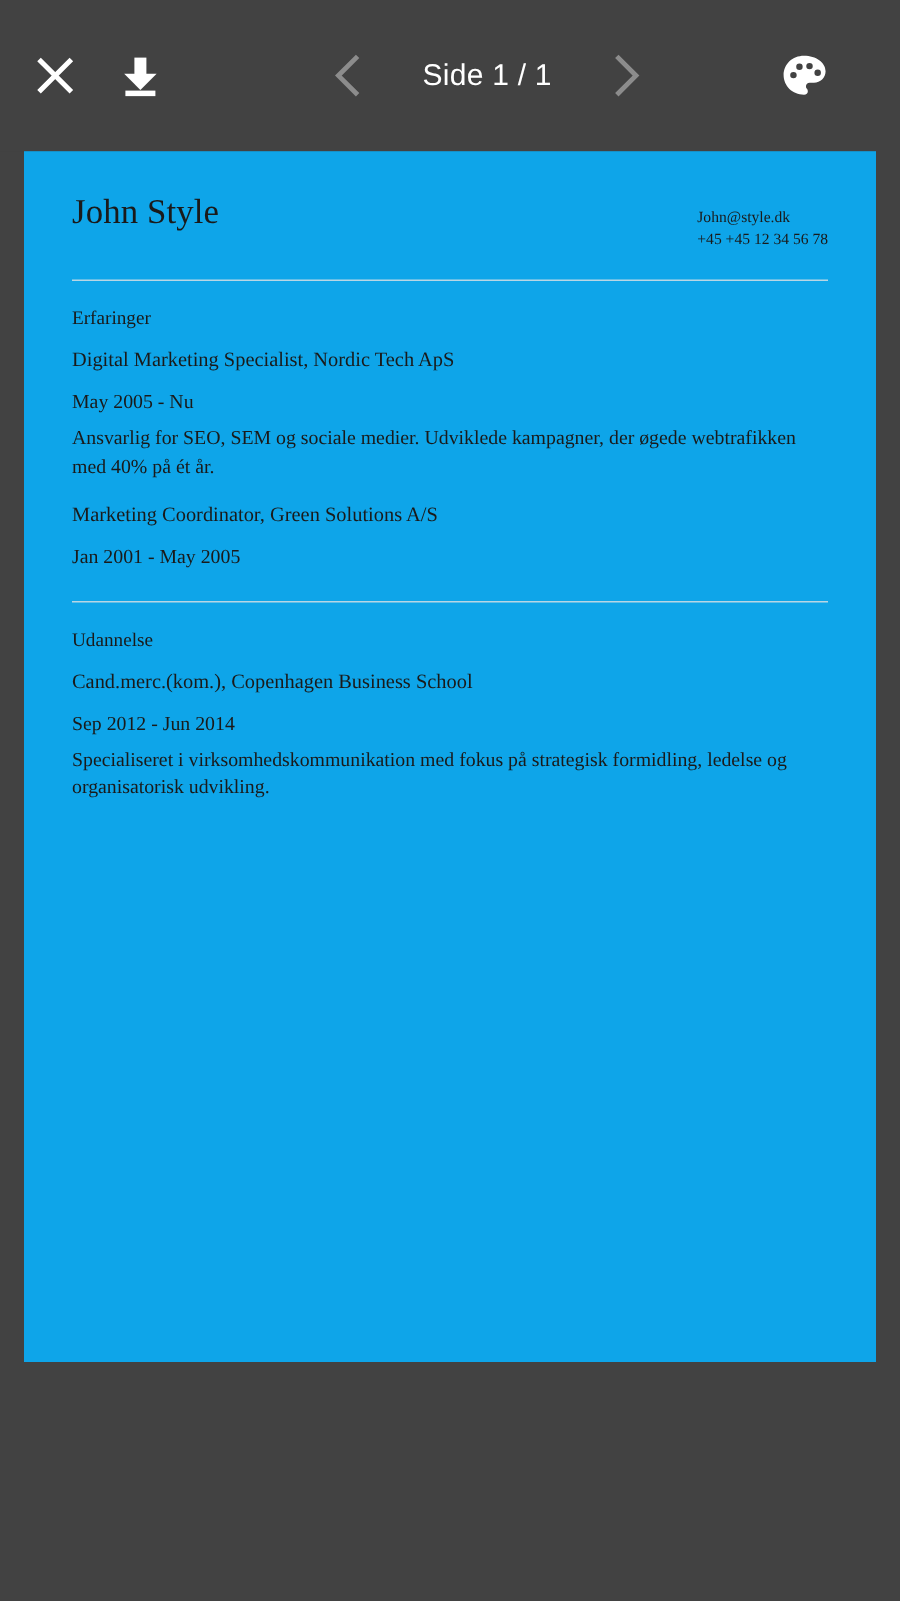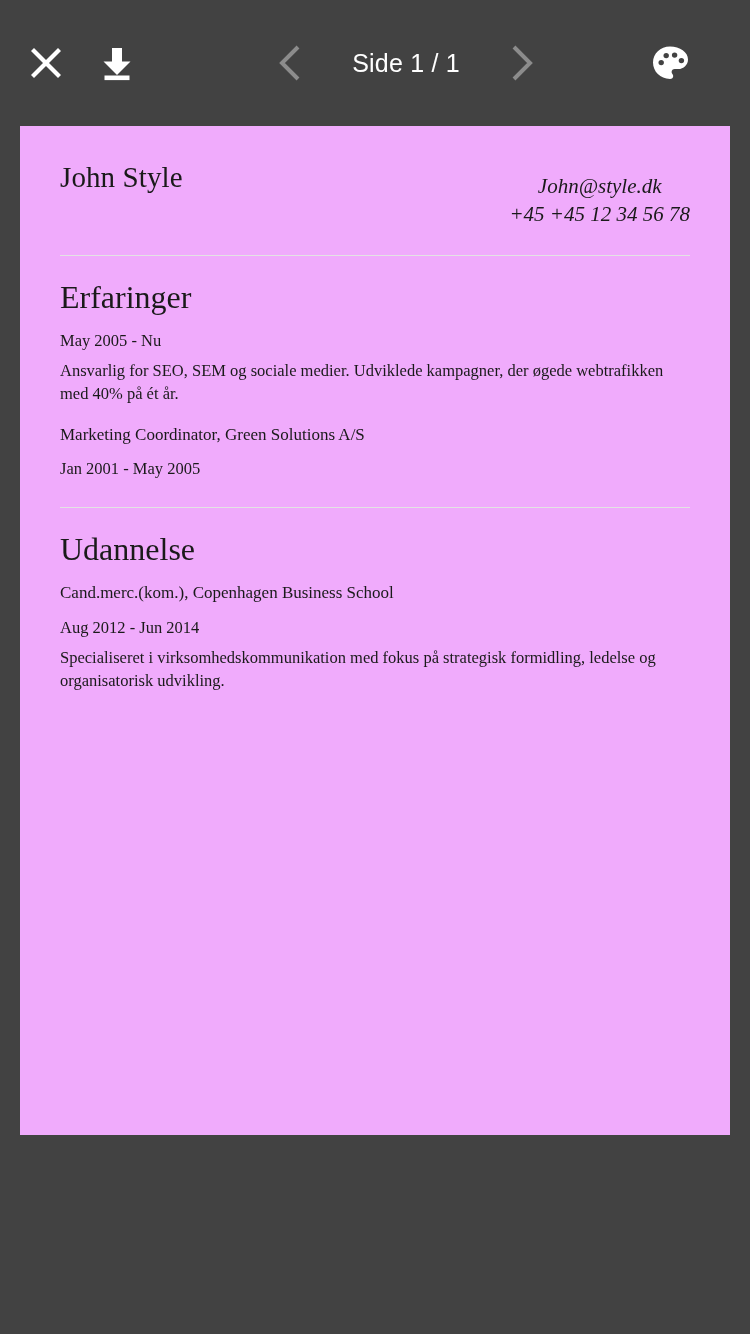--- a/index.html
+++ b/index.html
@@ -65,21 +65,21 @@
     cursor: pointer;
   }
 
   
   .page {
     position: absolute;
     left: 20px;
     top: 126px;
     width: 710px;
     height: 1009px;
-    background: #f0abfc;
+    background: #0ea5e9;
     box-sizing: border-box;
     padding: 34px 40px 40px 40px;
     overflow: hidden;
   }
 
   .cv-head {
     display: flex;
     justify-content: space-between;
     align-items: flex-start;
   }
@@ -87,47 +87,46 @@
     font-family: "Liberation Serif", serif;
     font-size: 29px;
     font-weight: 400;
     color: #1a1a1a;
     margin: 0 0 6px 0;
     line-height: 1.2;
     letter-spacing: 0.1px;
   }
   .cv-contact {
     font-family: "Liberation Serif", serif;
-    font-size: 21px;
-    color: #1a1a1a;
-    text-align: center;
+    font-size: 13px;
+    color: #1a1a1a;
+    text-align: left;
     line-height: 1.35;
     padding-top: 12px;
     white-space: nowrap;
-    font-style: italic;
   }
   .cv-summary {
     font-family: "Liberation Serif", serif;
     font-size: 16.5px;
     color: #1a1a1a;
     line-height: 1.45;
     margin: 4px 0 0 0;
     max-width: 425px;
   }
 
   .divider {
     border: none;
     border-top: 1px solid #e3e3e3;
     margin: 26px 0 0 0;
     height: 0;
   }
 
   .section-title {
     font-family: "Liberation Serif", serif;
-    font-size: 32px;
+    font-size: 16px;
     font-weight: 400;
     color: #1a1a1a;
     margin: 22px 0 14px 0;
     line-height: 1.2;
   }
 
   .entry {
     margin-bottom: 18px;
   }
   .entry:last-child { margin-bottom: 0; }
@@ -213,33 +212,34 @@
       <div>+45 +45 12 34 56 78</div>
     </div>
   </div>
 
 
   <hr class="divider">
 
   <h2 class="section-title">Erfaringer</h2>
 
   <div class="entry">
+    <div class="entry-title">Digital Marketing Specialist, Nordic Tech ApS</div>
     <div class="entry-dates">May 2005 - Nu</div>
     <p class="entry-desc">Ansvarlig for SEO, SEM og sociale medier. Udviklede kampagner, der øgede webtrafikken med 40% på ét år.</p>
   </div>
 
   <div class="entry">
     <div class="entry-title">Marketing Coordinator, Green Solutions A/S</div>
     <div class="entry-dates">Jan 2001 - May 2005</div>
   </div>
 
   <hr class="divider">
 
   <h2 class="section-title">Udannelse</h2>
 
   <div class="entry">
     <div class="entry-title">Cand.merc.(kom.), Copenhagen Business School</div>
-    <div class="entry-dates">Aug 2012 - Jun 2014</div>
+    <div class="entry-dates">Sep 2012 - Jun 2014</div>
     <p class="entry-desc">Specialiseret i virksomhedskommunikation med fokus på strategisk formidling, ledelse og organisatorisk udvikling.</p>
   </div>
 
 
 </div>
 
 </body></html>

